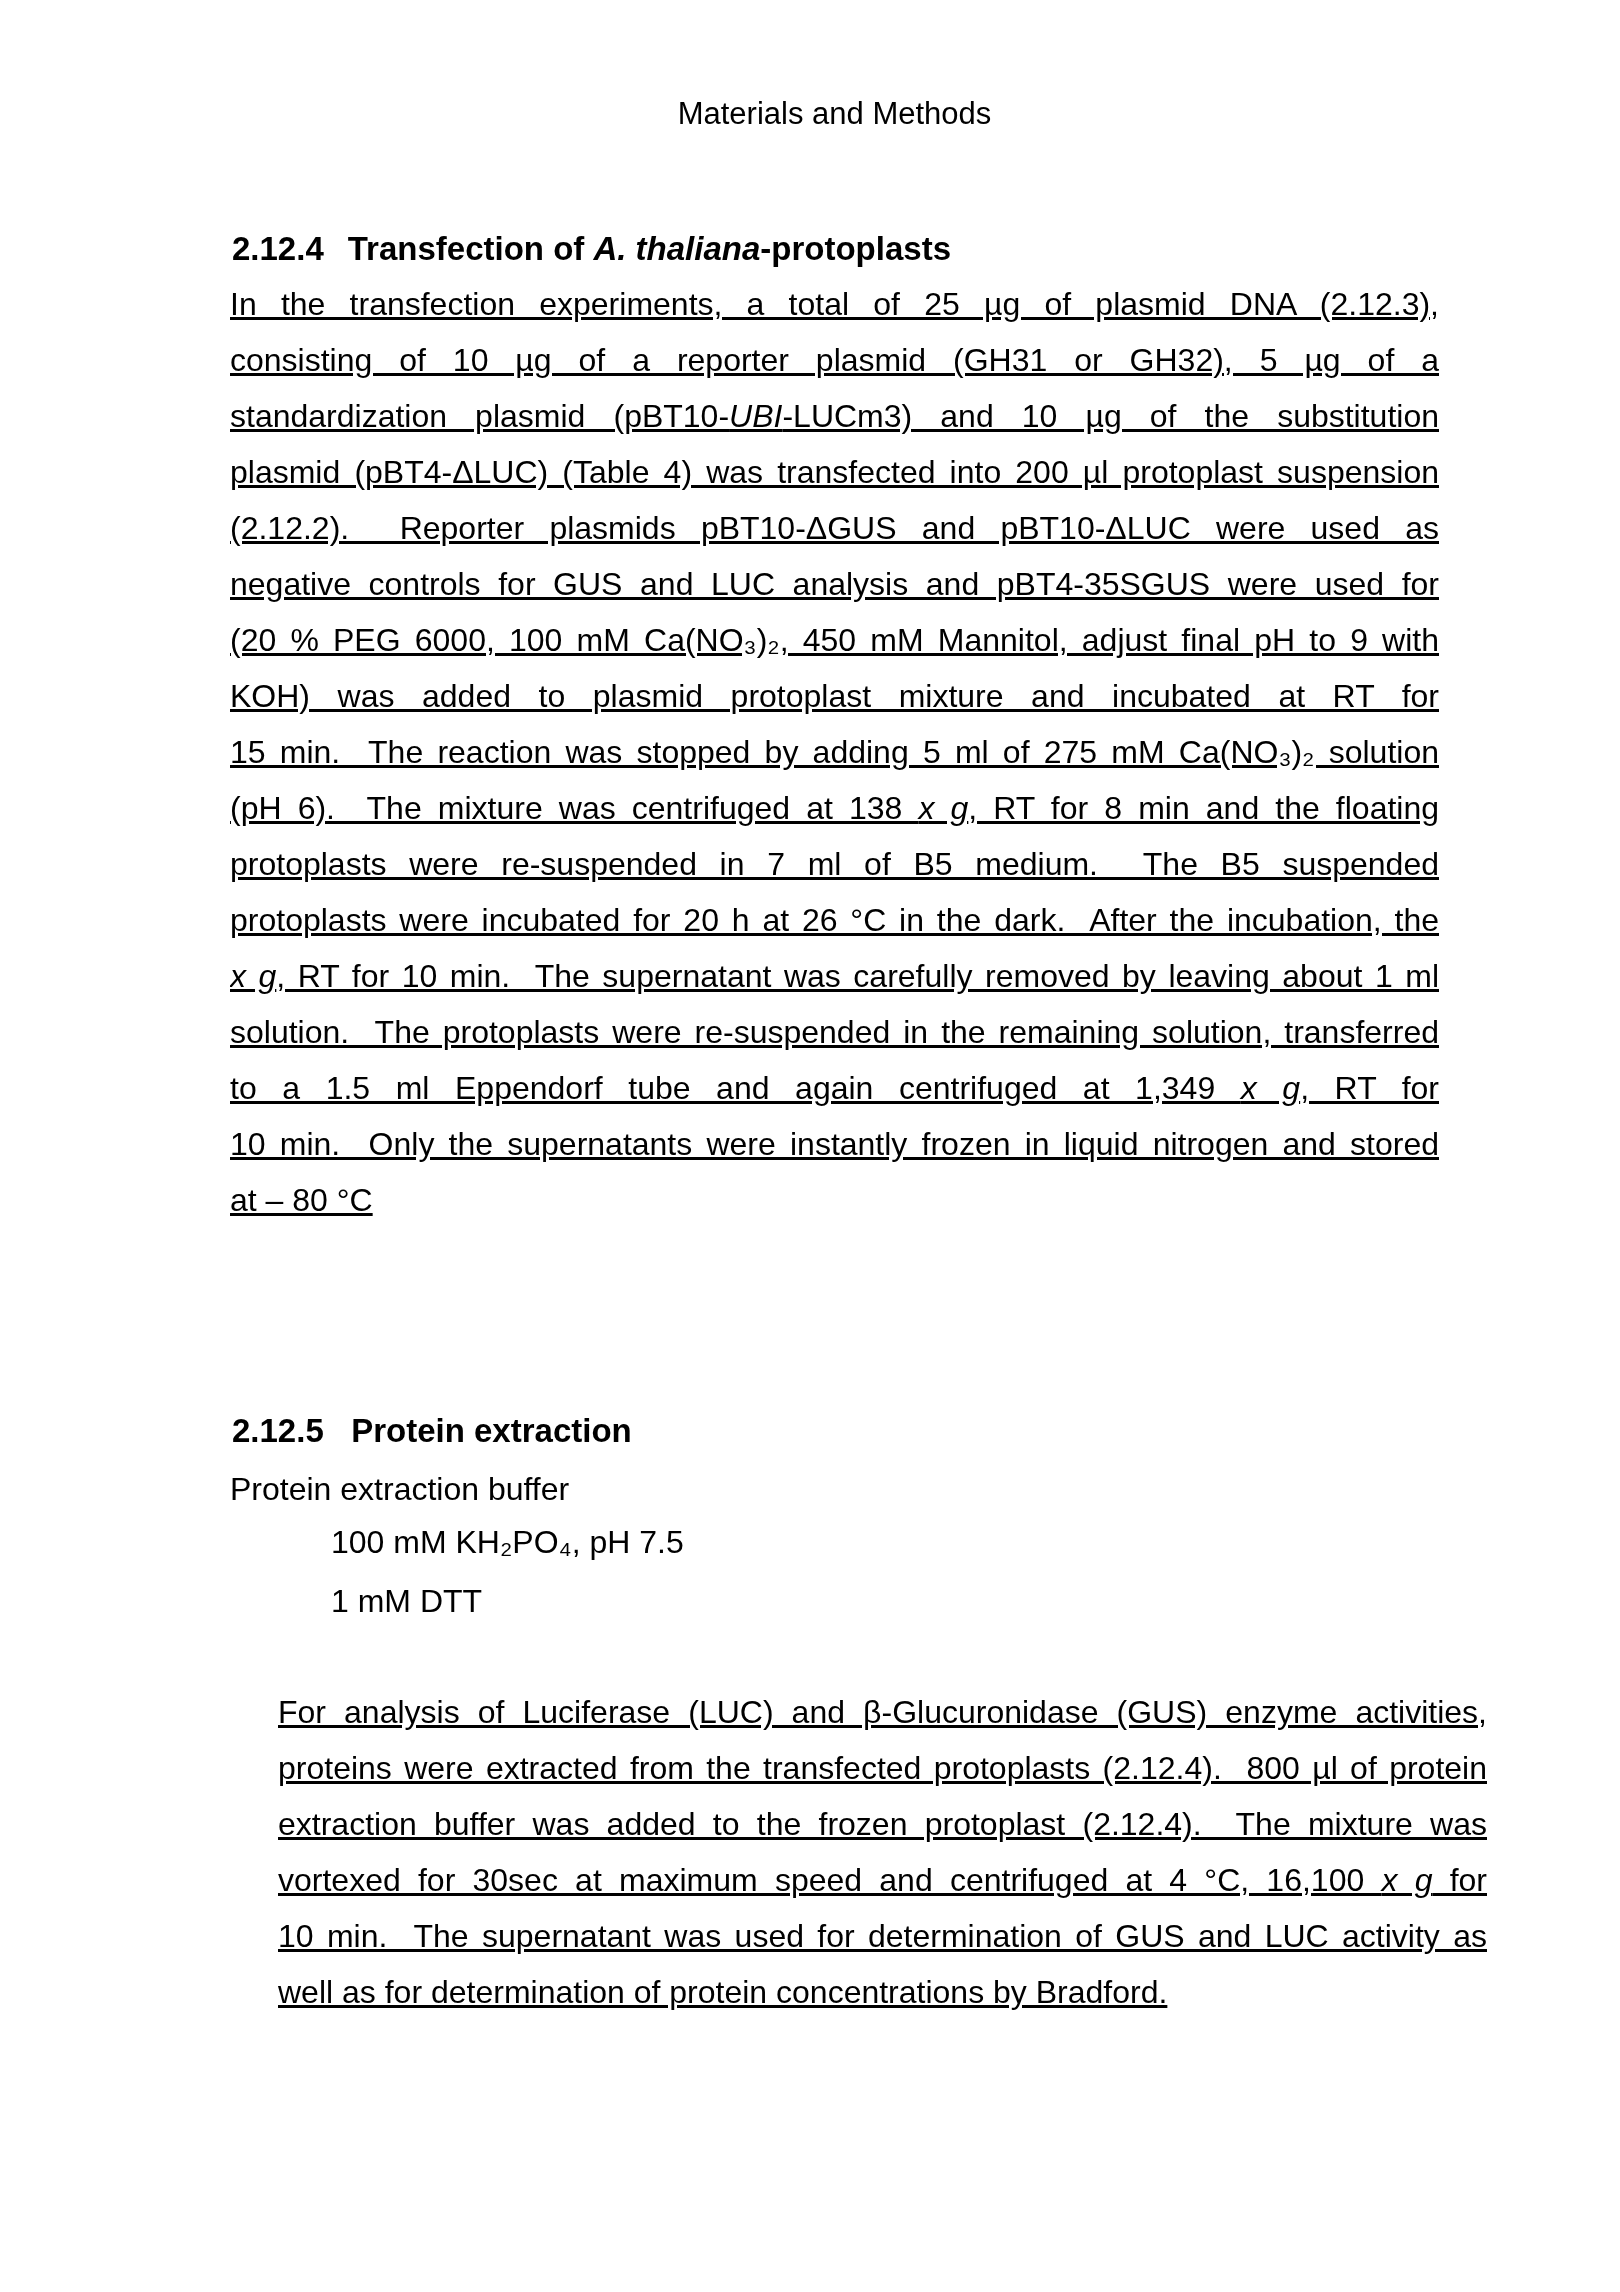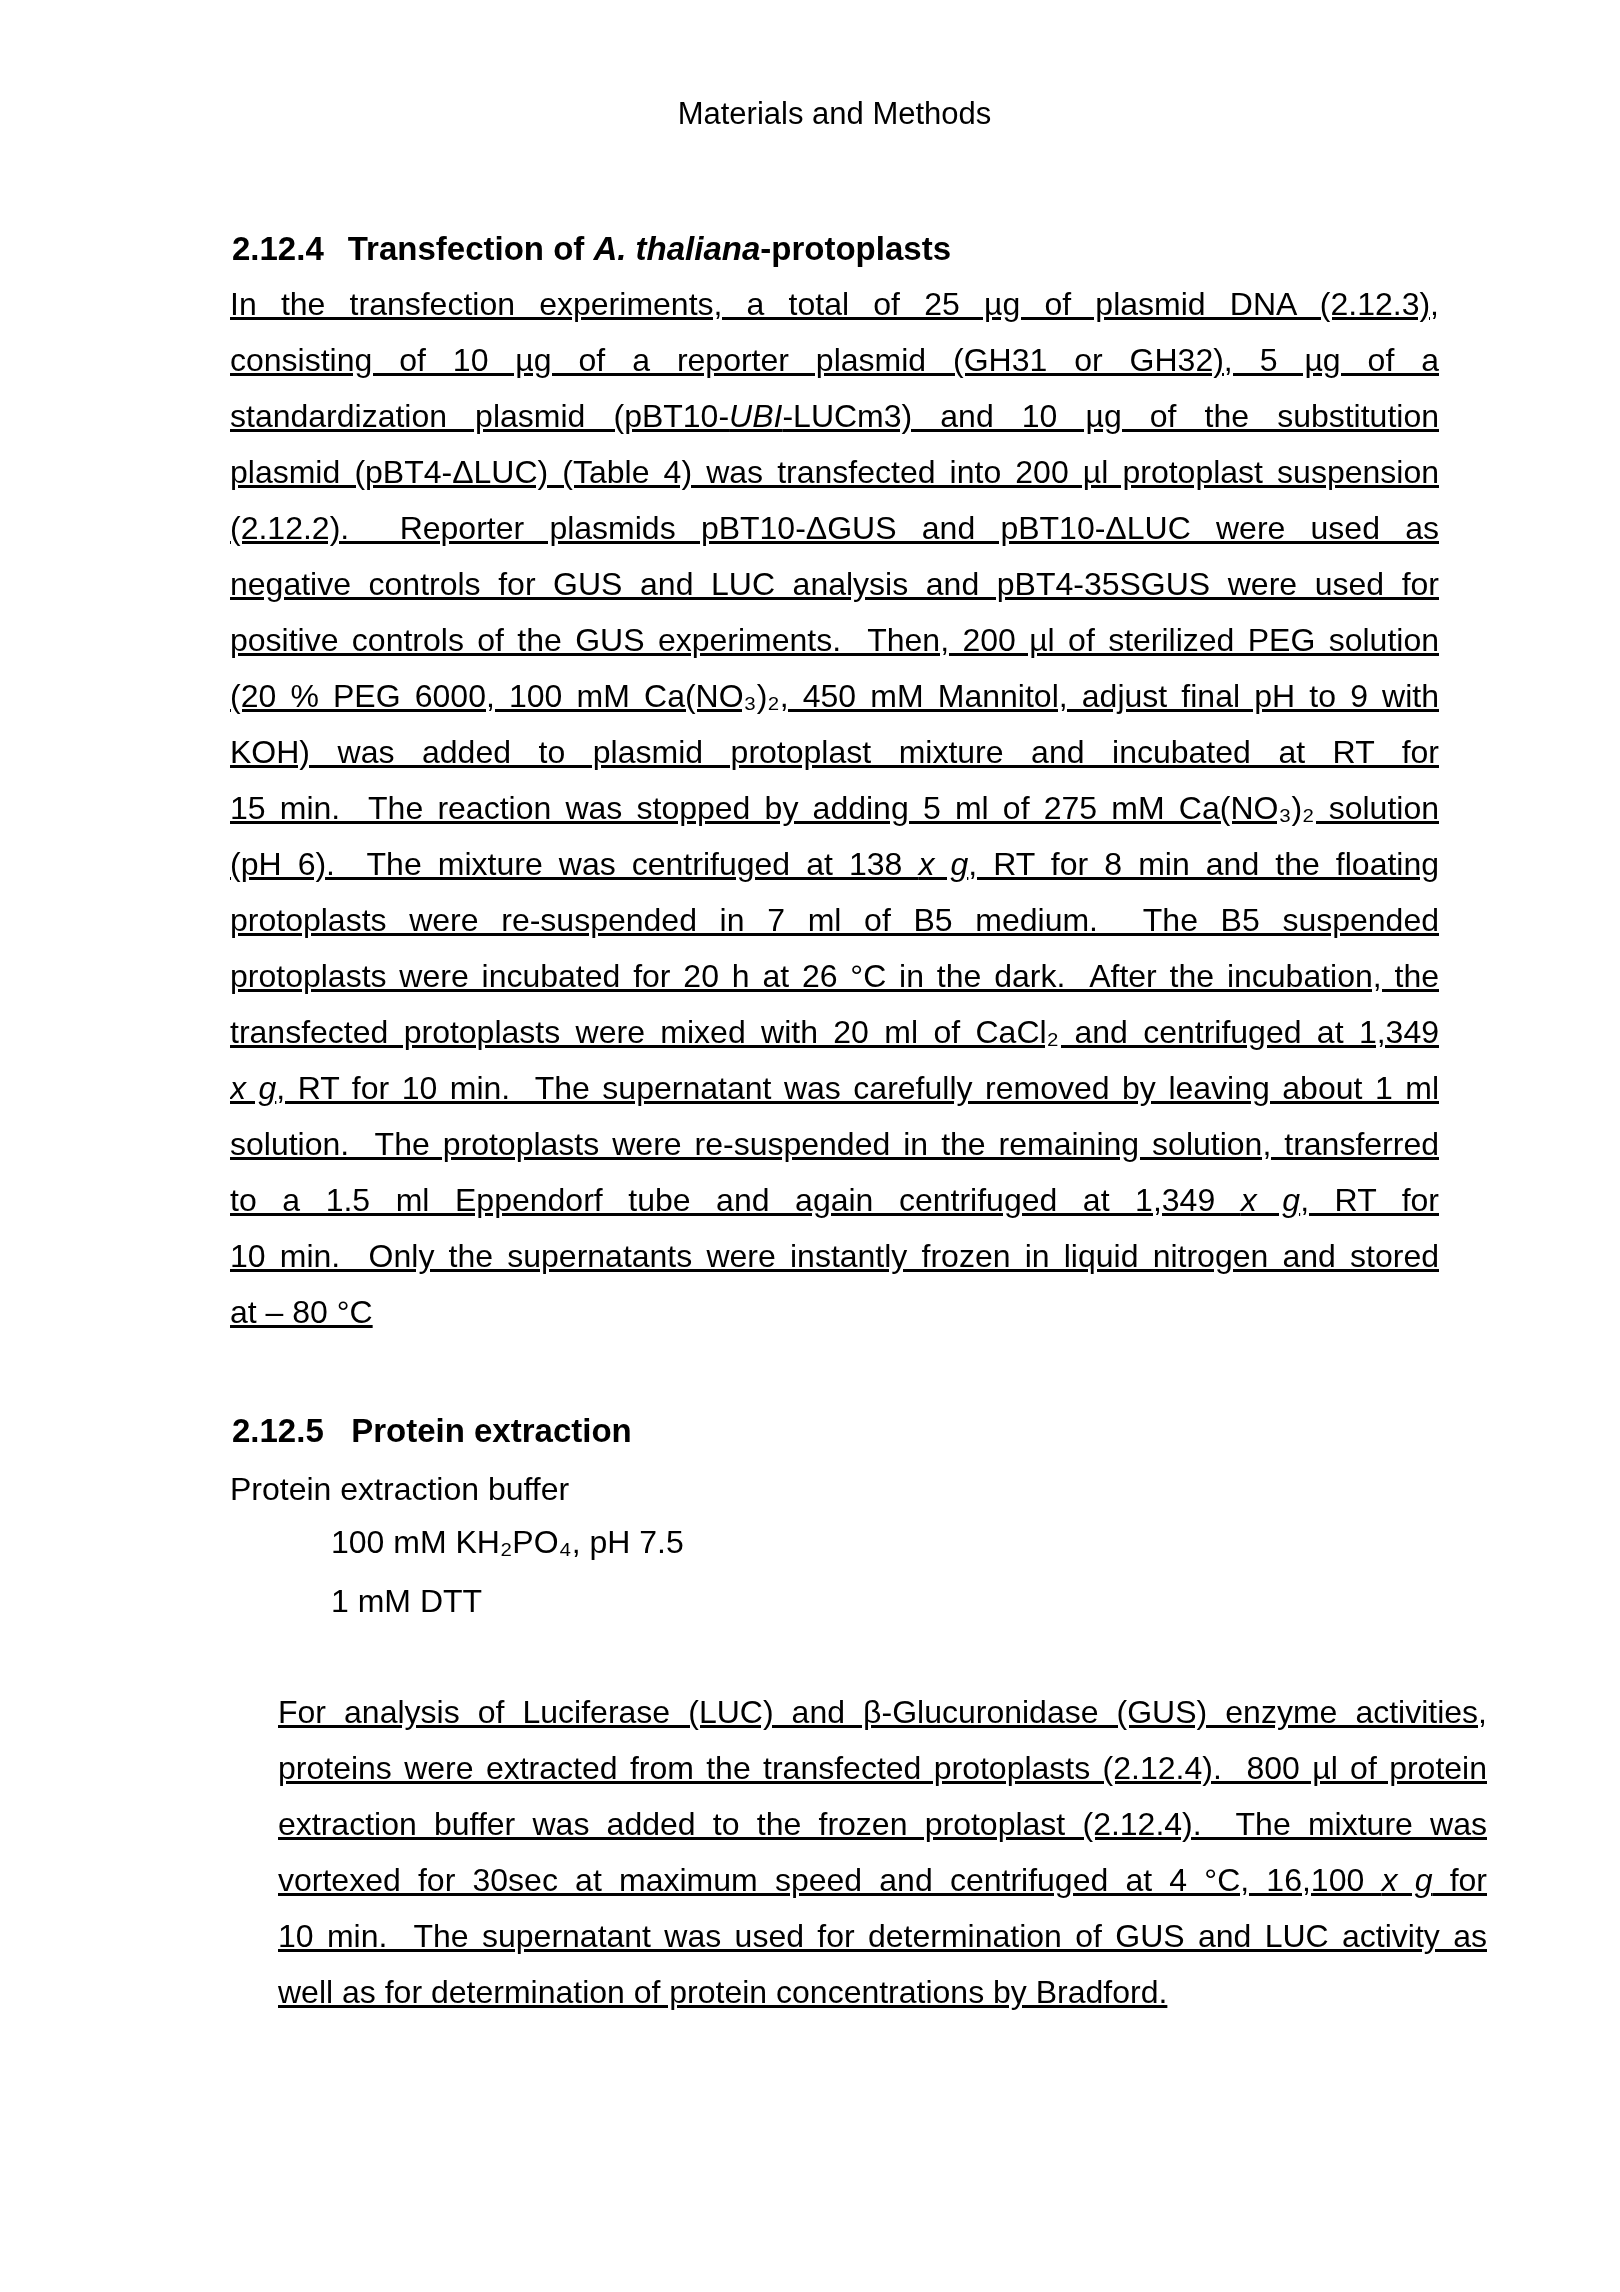--- a/index.html
+++ b/index.html
@@ -63,28 +63,26 @@
     <span><span>Transfection of </span><span class="it">A. thaliana</span><span>-protoplasts</span></span>
   </div>
 
   <div class="abs para" id="para-transfection">
       <div class="line just"><span>In the transfection experiments, a total of 25 µg of plasmid DNA (2.12.3),</span></div>
       <div class="line just"><span>consisting of 10 µg of a reporter plasmid (GH31 or GH32), 5 µg of a</span></div>
       <div class="line just"><span>standardization plasmid (pBT10-</span><span class="it">UBI</span><span>-LUCm3) and 10 µg of the substitution</span></div>
       <div class="line just"><span>plasmid (pBT4-ΔLUC) (Table 4) was transfected into 200 µl protoplast suspension</span></div>
       <div class="line just"><span>(2.12.2).&nbsp; Reporter plasmids pBT10-ΔGUS and pBT10-ΔLUC were used as</span></div>
       <div class="line just"><span>negative controls for GUS and LUC analysis and pBT4-35SGUS were used for</span></div>
-      <div class="line just"><span>positive controls of the GUS experiments.&nbsp; Then, 200 µl of sterilized PEG solution</span></div>
       <div class="line just"><span>(20 % PEG 6000, 100 mM Ca(NO₃)₂, 450 mM Mannitol, adjust final pH to 9 with</span></div>
       <div class="line just"><span>KOH) was added to plasmid protoplast mixture and incubated at RT for</span></div>
       <div class="line just"><span>15 min.&nbsp; The reaction was stopped by adding 5 ml of 275 mM Ca(NO₃)₂ solution</span></div>
       <div class="line just"><span>(pH 6).&nbsp; The mixture was centrifuged at 138 </span><span class="it">x g</span><span>, RT for 8 min and the floating</span></div>
       <div class="line just"><span>protoplasts were re-suspended in 7 ml of B5 medium.&nbsp; The B5 suspended</span></div>
       <div class="line just"><span>protoplasts were incubated for 20 h at 26 °C in the dark.&nbsp; After the incubation, the</span></div>
-      <div class="line just"><span>transfected protoplasts were mixed with 20 ml of CaCl₂ and centrifuged at 1,349</span></div>
       <div class="line just"><span class="it">x g</span><span>, RT for 10 min.&nbsp; The supernatant was carefully removed by leaving about 1 ml</span></div>
       <div class="line just"><span>solution.&nbsp; The protoplasts were re-suspended in the remaining solution, transferred</span></div>
       <div class="line just"><span>to a 1.5 ml Eppendorf tube and again centrifuged at 1,349 </span><span class="it">x g</span><span>, RT for</span></div>
       <div class="line just"><span>10 min.&nbsp; Only the supernatants were instantly frozen in liquid nitrogen and stored</span></div>
       <div class="line"><span>at – 80 °C</span></div>
     </div>
 
   <div class="abs sec-heading" id="heading-protein">
     <span>2.12.5</span>
     <span><span>Protein extraction</span></span>

